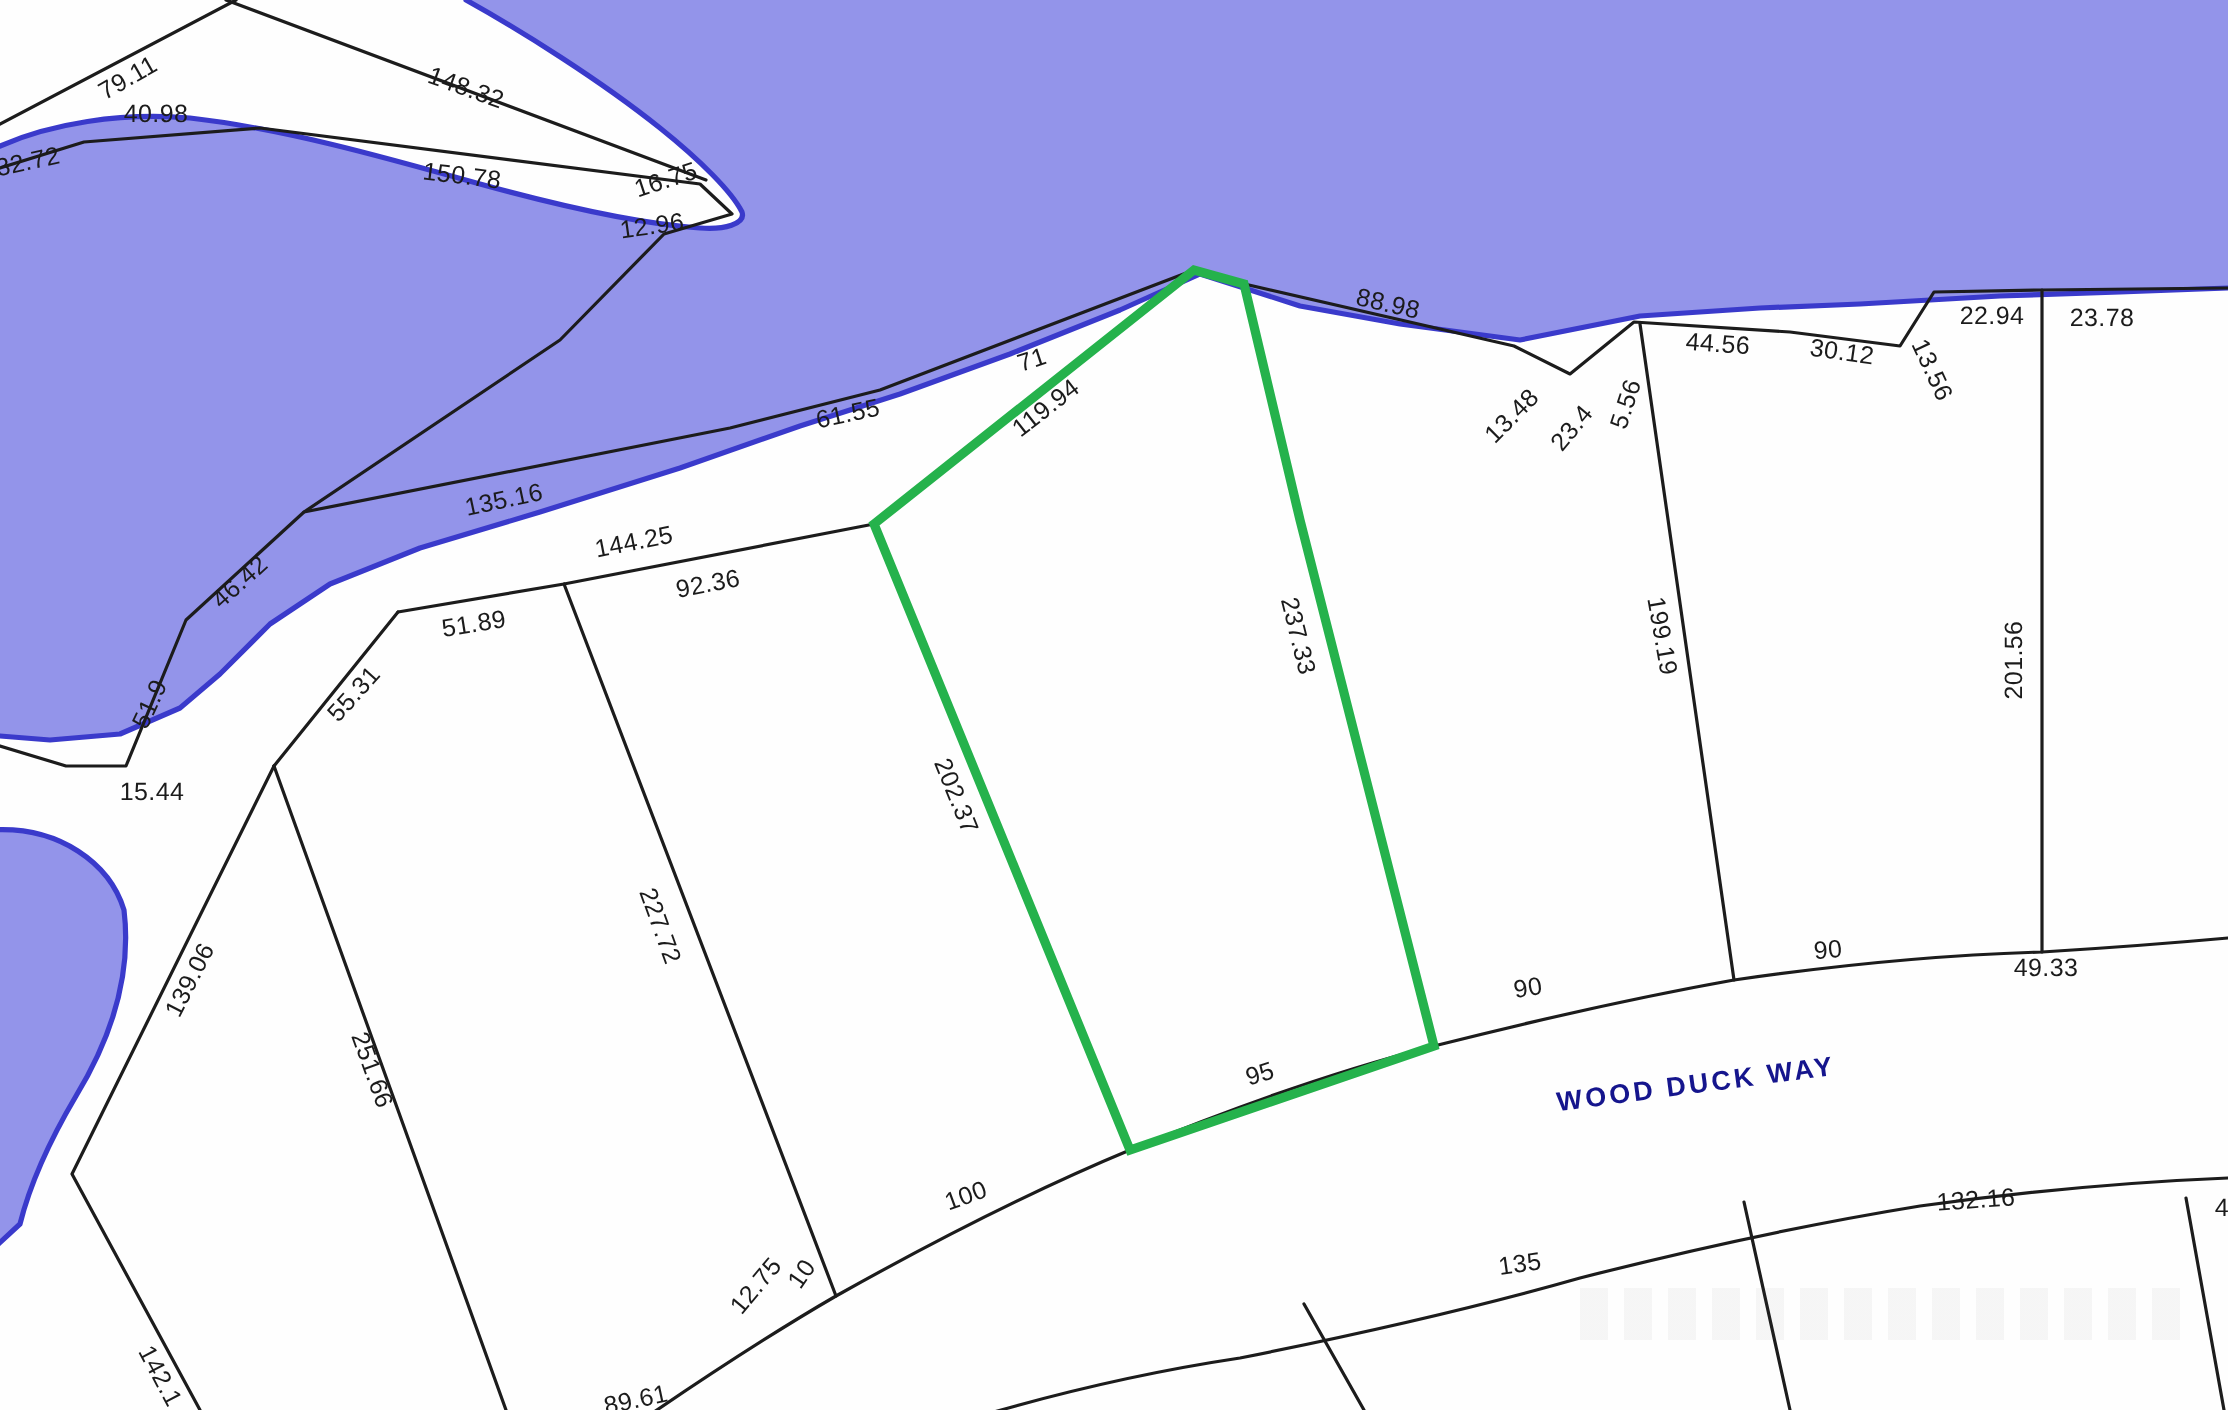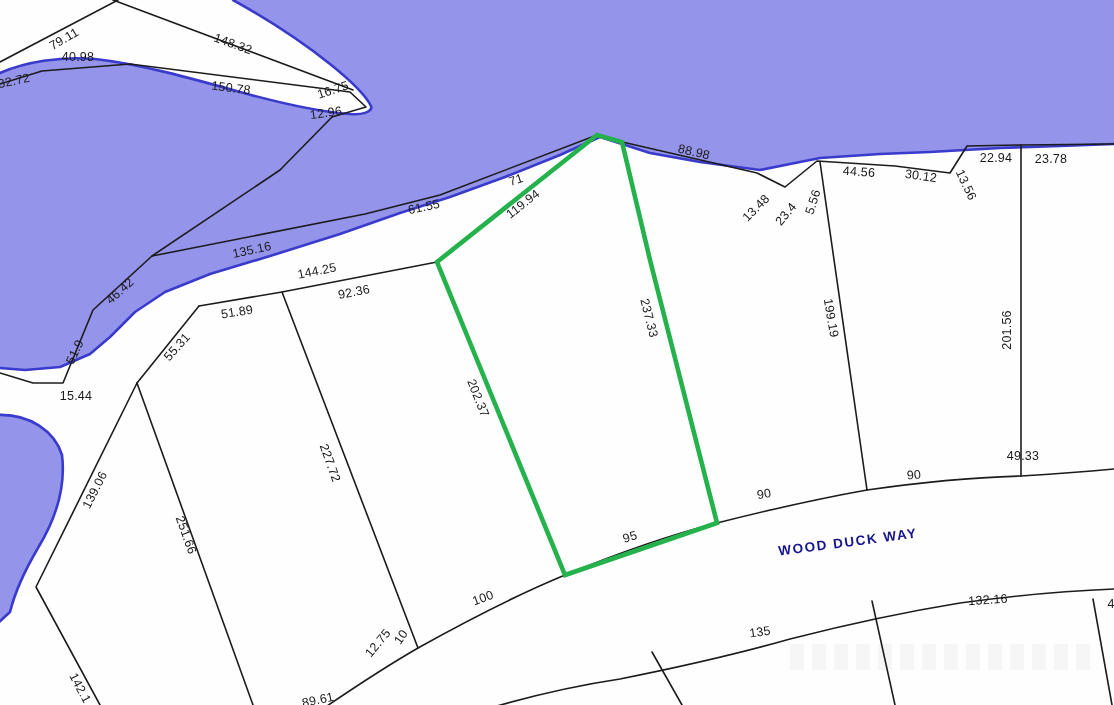--- a/index.html
+++ b/index.html
@@ -146,21 +146,21 @@
       <span class="dim" style="left: 330px; top: 463px; transform: translate(-50%, -50%) rotate(70deg);">227.72</span>
       <span class="dim" style="left: 95px; top: 490px; transform: translate(-50%, -50%) rotate(-63deg);">139.06</span>
       <span class="dim" style="left: 186px; top: 535px; transform: translate(-50%, -50%) rotate(70deg);">251.66</span>
       <span class="dim" style="left: 80px; top: 688px; transform: translate(-50%, -50%) rotate(62deg);">142.1</span>
       <span class="dim" style="left: 378px; top: 643px; transform: translate(-50%, -50%) rotate(-50deg);">12.75</span>
       <span class="dim" style="left: 401px; top: 637px; transform: translate(-50%, -50%) rotate(-55deg);">10</span>
       <span class="dim" style="left: 483px; top: 598px; transform: translate(-50%, -50%) rotate(-20deg);">100</span>
       <span class="dim" style="left: 630px; top: 537px; transform: translate(-50%, -50%) rotate(-17deg);">95</span>
       <span class="dim" style="left: 764px; top: 494px; transform: translate(-50%, -50%) rotate(-10deg);">90</span>
       <span class="dim" style="left: 914px; top: 475px; transform: translate(-50%, -50%) rotate(-5deg);">90</span>
-      <span class="dim" style="left: 1023px; top: 456px; transform: translate(-50%, -50%) rotate(0deg); text-align: right;">49.33</span>
+      <span class="dim" style="left: 1023px; top: 484px; transform: translate(-50%, -50%) rotate(0deg); text-align: right;">49.33</span>
       <span class="dim" style="left: 760px; top: 632px; transform: translate(-50%, -50%) rotate(-8deg);">135</span>
       <span class="dim" style="left: 988px; top: 600px; transform: translate(-50%, -50%) rotate(-4deg);">132.16</span>
       <span class="dim" style="left: 318px; top: 700px; transform: translate(-50%, -50%) rotate(-12deg);">89.61</span>
       <span class="dim" style="left: 1111px; top: 604px; transform: translate(-50%, -50%) rotate(0deg);">4</span>
     </div>
 
   <span class="street-label" style="left: 848px; top: 542px;">WOOD DUCK WAY</span>
 </div>
 
 </body></html>

